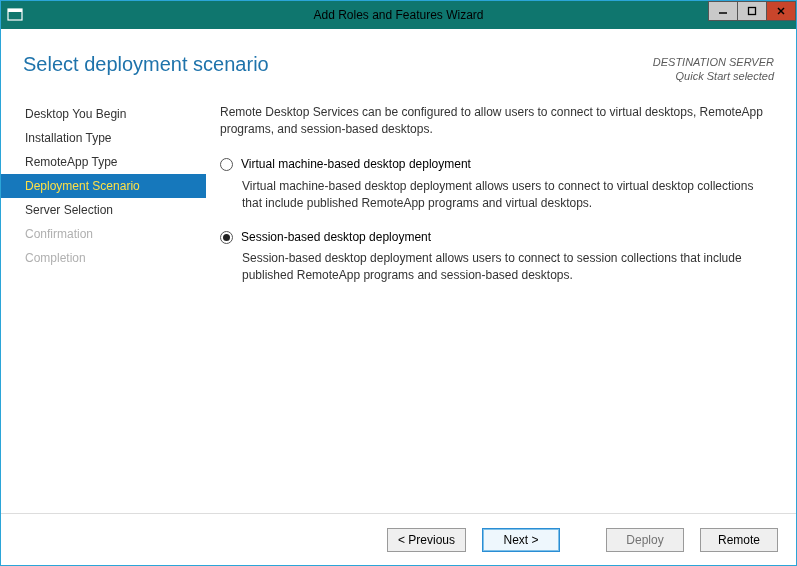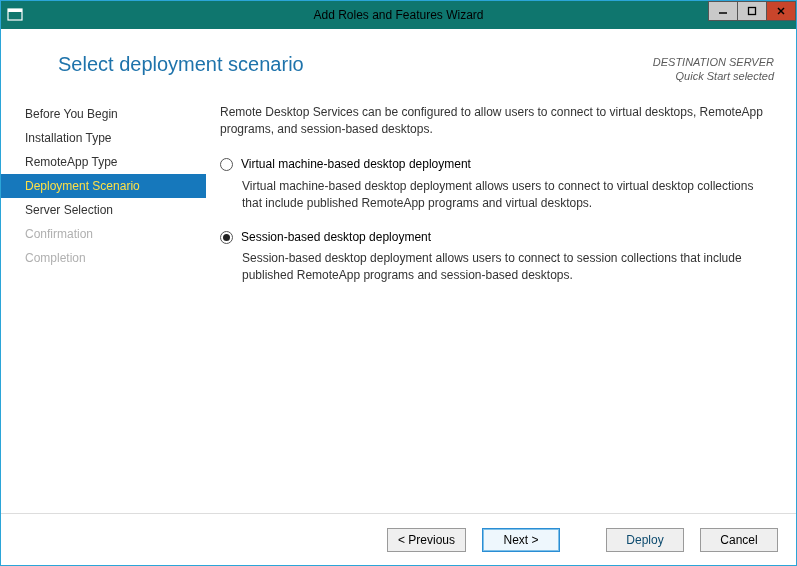--- a/index.html
+++ b/index.html
@@ -68,21 +68,20 @@
     flex: 1;
     display: flex;
     flex-direction: column;
     position: relative;
     padding: 0;
   }
   .header-area {
     display: flex;
     padding: 24px 22px 8px 22px;
     align-items: flex-start;
-    margin-left: 35px;
   }
   .page-title {
     font-size: 20px;
     font-weight: 300;
     color: #1e73ab;
     flex: 1;
   }
   .dest-block {
     text-align: right;
     font-size: 11px;
@@ -177,21 +176,21 @@
     padding: 0 10px;
     cursor: default;
   }
   .btn.primary {
     border: 1px solid #2a8dd4;
     outline: 1px solid #7ec0e8;
     outline-offset: -2px;
     background: #eef7fd;
   }
   .btn.disabled {
-    color: #0c4a6e;
+    color: #737373;
   }
   .gap { width: 14px; }
 </style>
 </head>
 <body>
 
 <div class="window">
 
   <div class="titlebar">
     <span class="icon">
@@ -227,21 +226,21 @@
       <div class="page-title">Select deployment scenario</div>
       <div class="dest-block">
         <span class="dest-label">DESTINATION SERVER</span>
         <span class="dest-value">Quick Start selected</span>
       </div>
     </div>
 
     <div class="main-row">
 
       <div class="sidebar">
-        <div class="side-item">Before You Begin</div>
+        <div class="side-item">Desktop You Begin</div>
         <div class="side-item">Installation Type</div>
         <div class="side-item">RemoteApp Type</div>
         <div class="side-item selected">Deployment Scenario</div>
         <div class="side-item">Server Selection</div>
         <div class="side-item disabled">Confirmation</div>
         <div class="side-item disabled">Completion</div>
       </div>
 
       <div class="content">
         <div class="intro">Remote Desktop Services can be configured to allow users to connect to virtual desktops, RemoteApp programs, and session-based desktops.</div>
@@ -259,17 +258,17 @@
         <div class="opt-desc">Session-based desktop deployment allows users to connect to session collections that include published RemoteApp programs and session-based desktops.</div>
       </div>
 
     </div>
 
     <div class="footer">
       <button class="btn">&lt; Previous</button>
       <button class="btn primary">Next &gt;</button>
       <span class="gap"></span>
       <button class="btn disabled">Deploy</button>
-      <button class="btn">Cancel</button>
+      <button class="btn">Remote</button>
     </div>
 
   </div>
 </div>
 
 </body></html>

